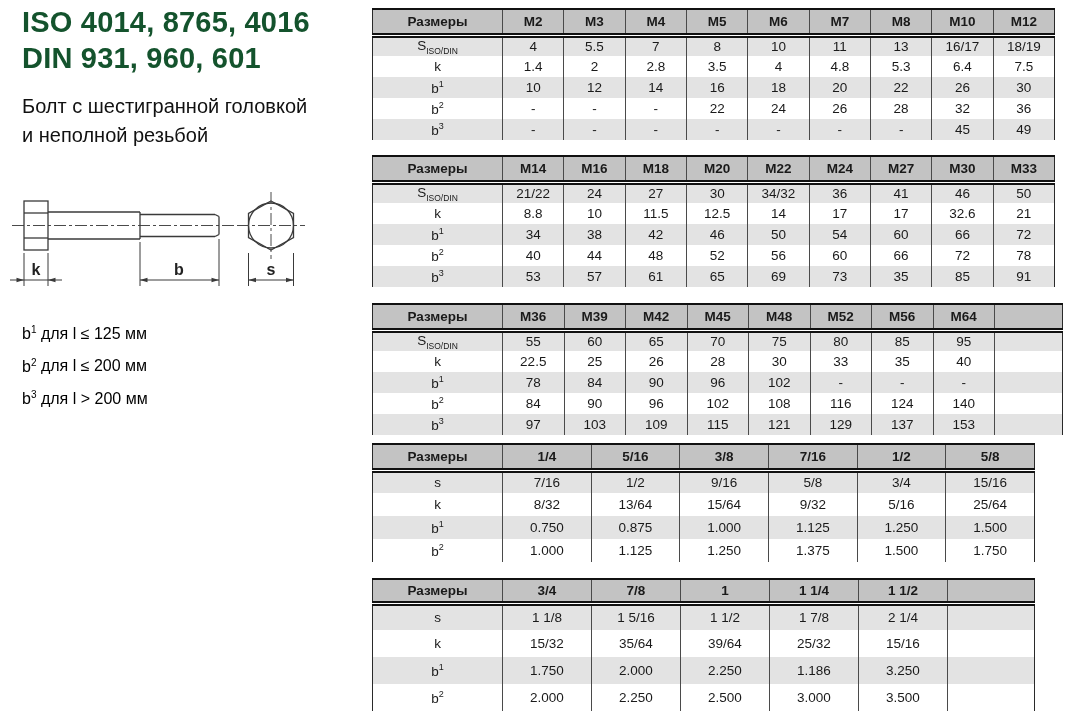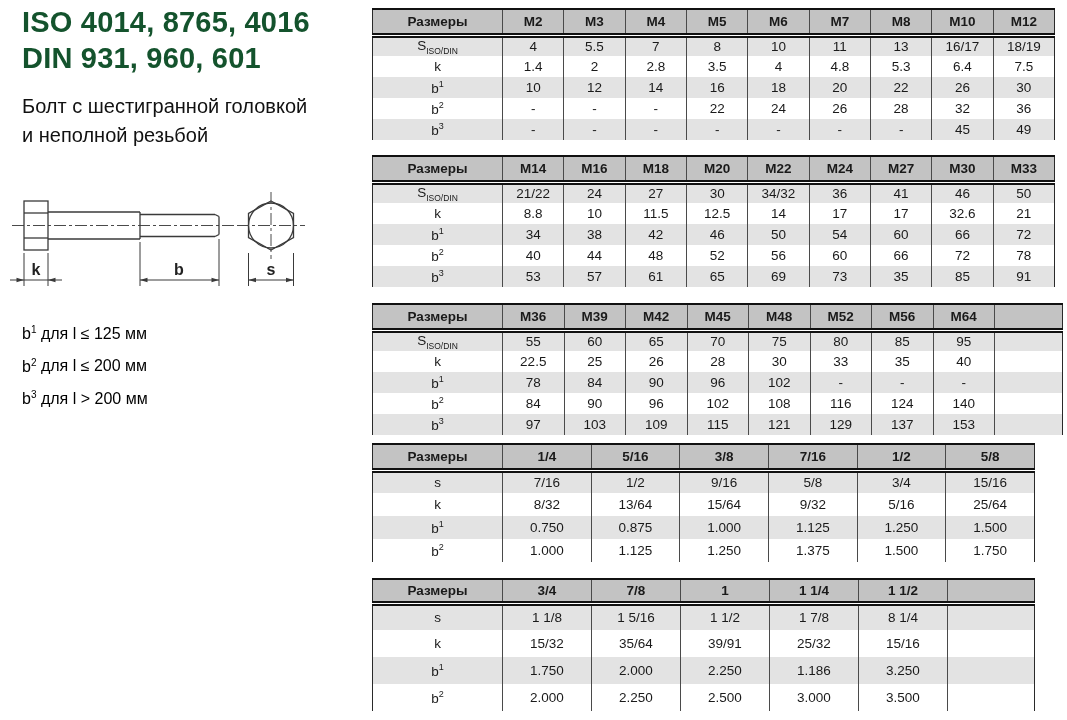--- a/index.html
+++ b/index.html
@@ -481,28 +481,28 @@
           <th></th>
         </tr>
       </thead>
       <tbody>
         <tr>
           <td class="row-label">s</td>
           <td>1 1/8</td>
           <td>1 5/16</td>
           <td>1 1/2</td>
           <td>1 7/8</td>
-          <td>8 1/4</td>
+          <td>2 1/4</td>
           <td></td>
         </tr>
         <tr>
           <td class="row-label">k</td>
           <td>15/32</td>
           <td>35/64</td>
-          <td>39/91</td>
+          <td>39/64</td>
           <td>25/32</td>
           <td>15/16</td>
           <td></td>
         </tr>
         <tr>
           <td class="row-label">b<sup>1</sup></td>
           <td>1.750</td>
           <td>2.000</td>
           <td>2.250</td>
           <td>1.186</td>

